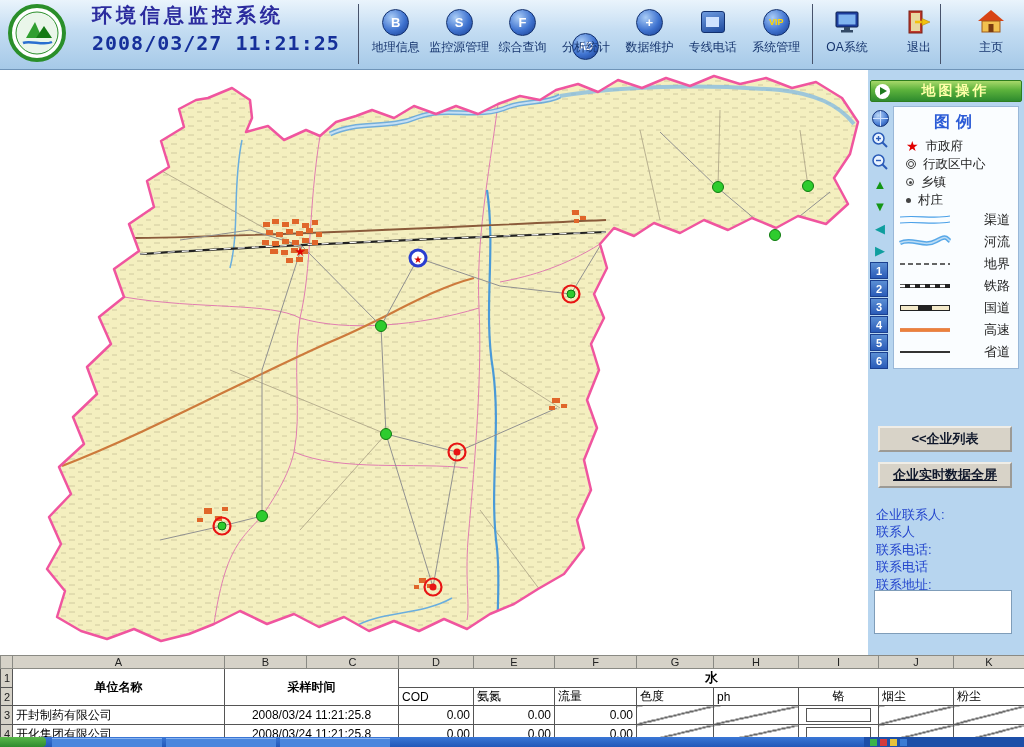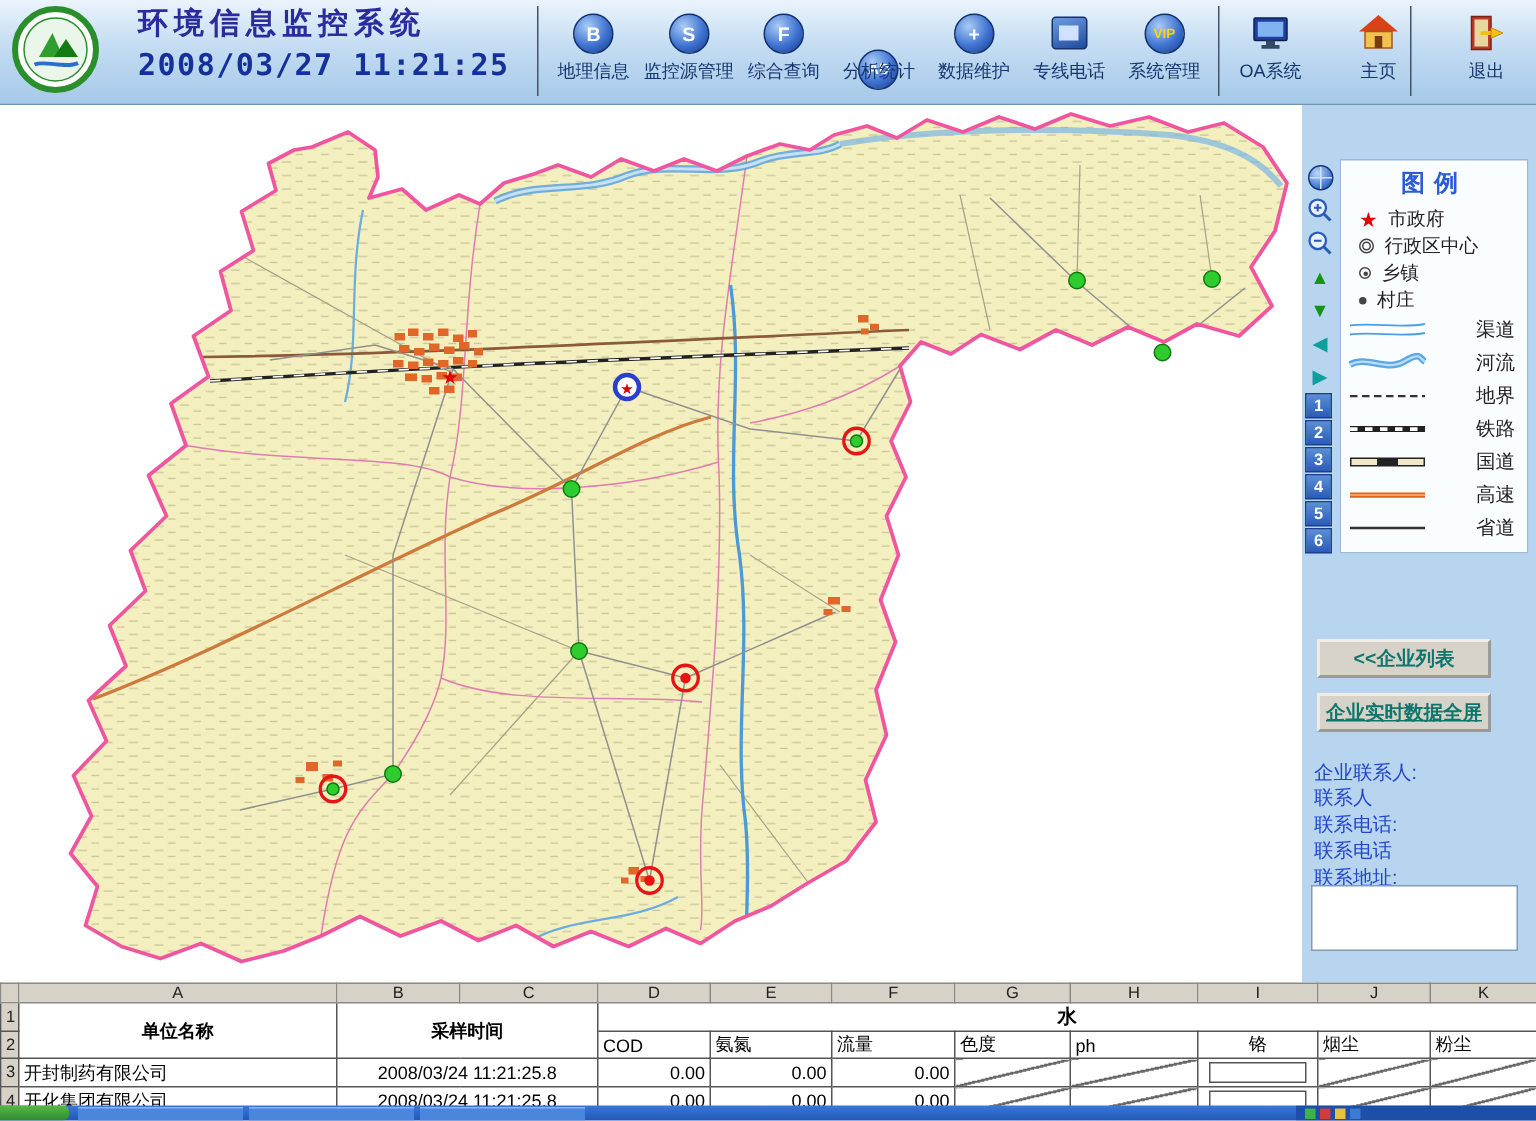--- a/index.html
+++ b/index.html
@@ -76,23 +76,23 @@
     display:inline-flex; align-items:center; justify-content:center; }
   .sym-admin::after { content:""; width:4px; height:4px; border:1px solid #444;
     border-radius:50%; }
   .sym-town { width:8px; height:8px; border:1px solid #444; border-radius:50%;
     display:inline-flex; align-items:center; justify-content:center; }
   .sym-town::after { content:""; width:3px; height:3px; background:#444; border-radius:50%; }
   .sym-village { width:5px; height:5px; background:#444; border-radius:50%; }
   .lg-line { display:flex; align-items:center; justify-content:space-between;
     padding:0 8px 0 4px; font-size:13px; color:#222; height:22px; }
 
-  .ent-btn { position:absolute; left:10px; width:116px; height:26px;
+  .ent-btn { position:absolute; left:10px; width:134px; height:26px;
     background:#d8d3c8; border:2px outset #f0ede6; font-weight:bold; font-size:13px;
-    color:#0f766e; cursor:pointer; font-family:"Liberation Sans",sans-serif; }
+    color:#0f172a; cursor:pointer; font-family:"Liberation Sans",sans-serif; }
   .ent-btn.ul { text-decoration:underline; }
   .ent-label { position:absolute; left:8px; font-size:13px; color:#2244cc; }
   .ent-link { position:absolute; left:8px; font-size:13px; color:#2244cc; cursor:pointer; }
   .addr-box { position:absolute; left:6px; top:520px; width:138px; height:44px;
     background:#fff; border:1px solid #7f9db9; resize:none; }
 
   
   .data-table { position:absolute; left:0; top:655px; width:1024px;
     border-collapse:collapse; table-layout:fixed; font-size:12px; background:#fff; }
   .data-table td { border:1px solid #555; padding:0 3px; overflow:hidden;
@@ -199,37 +199,37 @@
           <rect x="6.5" y="7.5" width="17" height="10" fill="#7fb4f0"></rect>
           <rect x="12" y="20" width="6" height="3" fill="#334a66"></rect>
           <rect x="9" y="23" width="12" height="2.5" fill="#334a66"></rect>
         </svg>
       </span>
       <span class="nav-label">OA系统</span>
     </div>
     <div class="nav-item">
       <span class="nav-icon">
         <svg width="30" height="30" viewBox="0 0 30 30">
-          <polygon points="15,3 28,14 2,14" fill="#d84315"></polygon>
-          <rect x="6" y="14" width="18" height="11" fill="#f2c14e" stroke="#a05a1a"></rect>
-          <rect x="12.5" y="17" width="5" height="8" fill="#7a3b10"></rect>
-        </svg>
-      </span>
-      <span class="nav-label">主页</span>
-    </div>
-    <div class="nav-item">
-      <span class="nav-icon">
-        <svg width="30" height="30" viewBox="0 0 30 30">
           <rect x="5" y="4" width="13" height="22" fill="#c0392b" stroke="#7a1f14"></rect>
           <rect x="7" y="6" width="9" height="18" fill="#e8d8a0"></rect>
           <rect x="11" y="13.7" width="8" height="2.6" fill="#f4c20d"></rect>
           <polygon points="18,11.5 26,15 18,18.5" fill="#f4c20d" stroke="#b8860b" stroke-width="0.6"></polygon>
         </svg>
       </span>
       <span class="nav-label">退出</span>
+    </div>
+    <div class="nav-item">
+      <span class="nav-icon">
+        <svg width="30" height="30" viewBox="0 0 30 30">
+          <polygon points="15,3 28,14 2,14" fill="#d84315"></polygon>
+          <rect x="6" y="14" width="18" height="11" fill="#f2c14e" stroke="#a05a1a"></rect>
+          <rect x="12.5" y="17" width="5" height="8" fill="#7a3b10"></rect>
+        </svg>
+      </span>
+      <span class="nav-label">主页</span>
     </div>
   </div>
 </div>
 
 <div class="map">
   <svg width="868" height="585" viewBox="0 0 868 585">
     <defs>
       <path id="regionPath" d="M208 28 L232 18 L250 30 L252 48 L246 62 L268 56 L284 70 L306 60 L320 66 L336 52 L356 46 L372 40 L394 48 L414 36 L436 44 L456 36 L478 44 L498 34 L520 26 L540 30 L556 20 L578 14 L598 22 L618 10 L642 18 L666 8 L690 16 L714 6 L740 14 L766 8 L792 18 L816 12 L842 28 L858 52 L850 84 L834 108 L848 134 L826 154 L798 146 L776 158 L752 148 L728 160 L704 150 L680 163 L654 153 L634 166 L614 158 L600 174 L607 198 L594 224 L604 248 L591 274 L599 300 L587 330 L597 358 L584 390 L591 420 L577 450 L584 478 L564 504 L538 519 L514 534 L490 544 L467 559 L444 549 L419 561 L394 551 L369 561 L344 547 L319 557 L294 544 L267 554 L240 541 L214 554 L189 564 L161 571 L134 559 L107 569 L81 561 L57 547 L65 521 L47 499 L61 474 L49 447 L71 424 L59 397 L84 374 L73 347 L97 324 L87 297 L111 274 L99 247 L124 227 L114 199 L139 181 L129 154 L154 137 L147 111 L169 97 L161 71 L184 57 L179 39 L196 30 Z"></path>
       <clipPath id="regionClip">
           <use href="#regionPath"></use>
@@ -362,20 +362,24 @@
       </g>
       <g>
         <circle cx="418" cy="188" r="8" fill="#fff" stroke="#2a3fd0" stroke-width="3"></circle>
         <text x="418" y="192.5" font-size="10" fill="#d00000" text-anchor="middle">★</text>
       </g>
     </g>
   </svg>
 </div>
 
 <div class="sidebar">
+  <div class="panel-header" style="top:10px">
+    <span class="play"></span>
+    <span class="ph-title">地图操作</span>
+  </div>
 
   <div class="tools">
     <div class="tool">
         <span class="globe"></span>
       </div>
     <div class="tool">
       <svg width="20" height="20">
           <circle cx="8.5" cy="8.5" r="5.5" fill="#e8f2ff" stroke="#2a5bb8" stroke-width="1.5"></circle>
           <line x1="12.5" y1="12.5" x2="17" y2="17" stroke="#2a5bb8" stroke-width="2"></line>
           <line x1="6" y1="8.5" x2="11" y2="8.5" stroke="#2a5bb8" stroke-width="1.4"></line>

